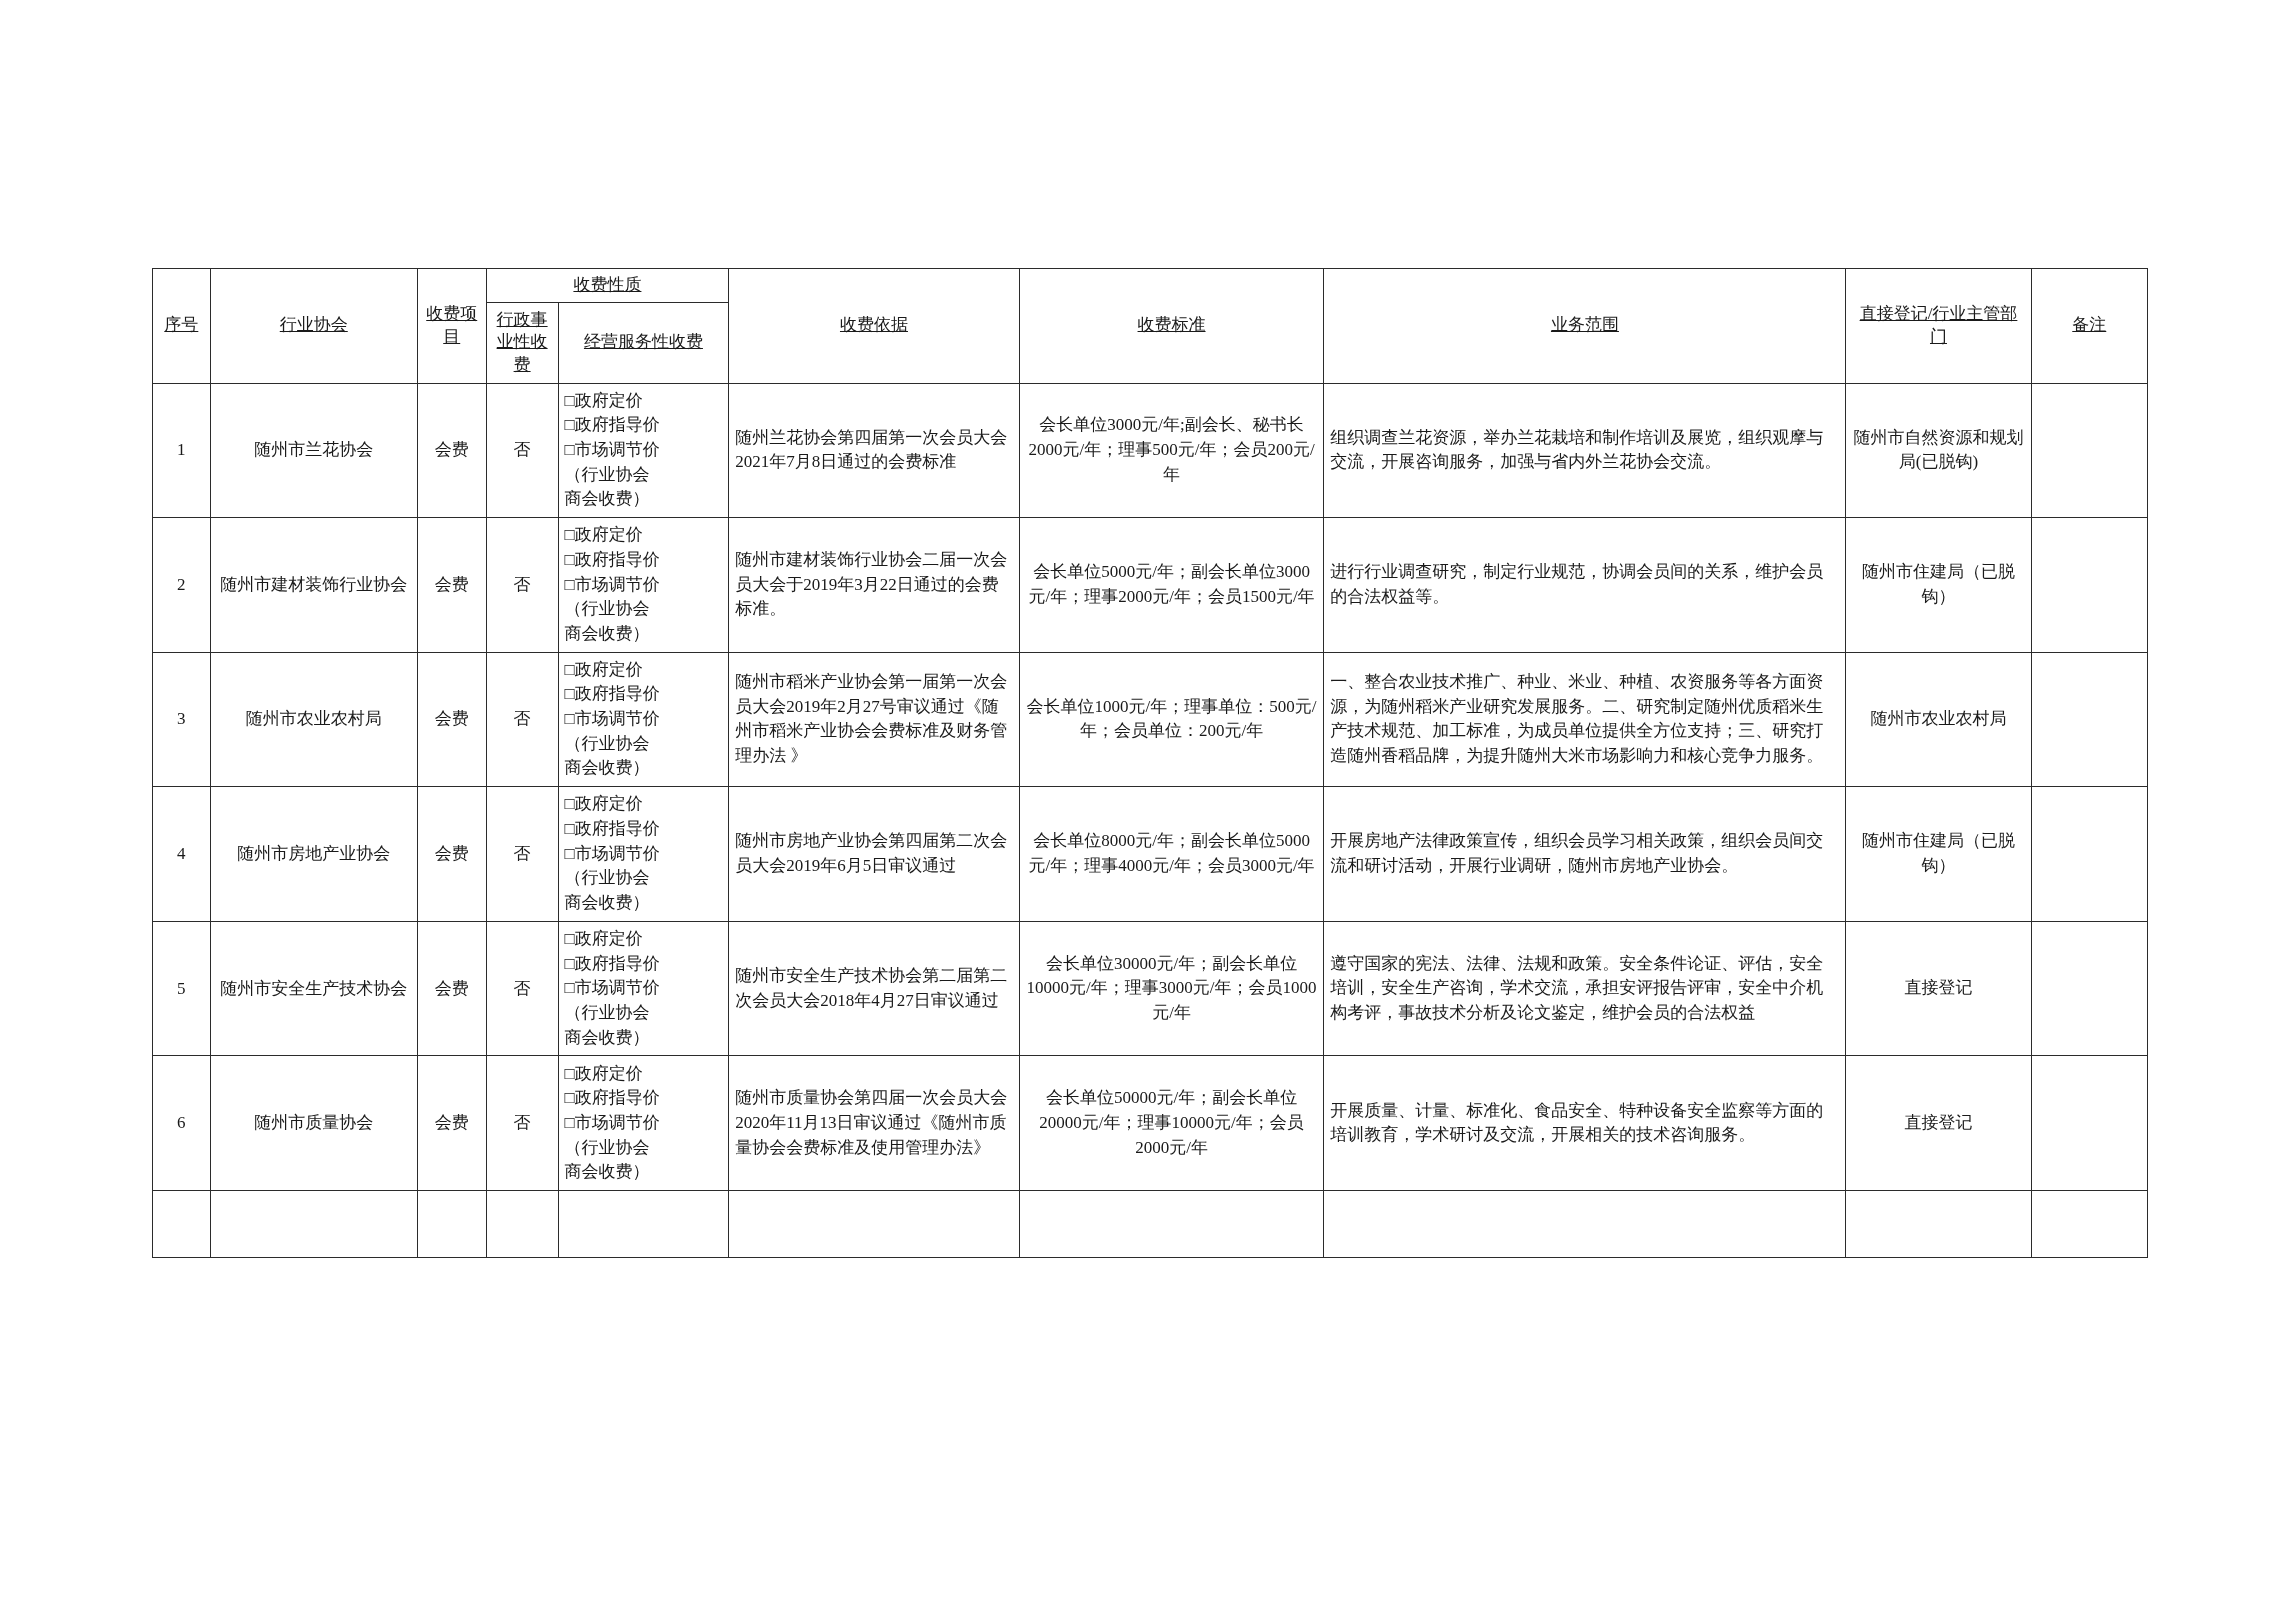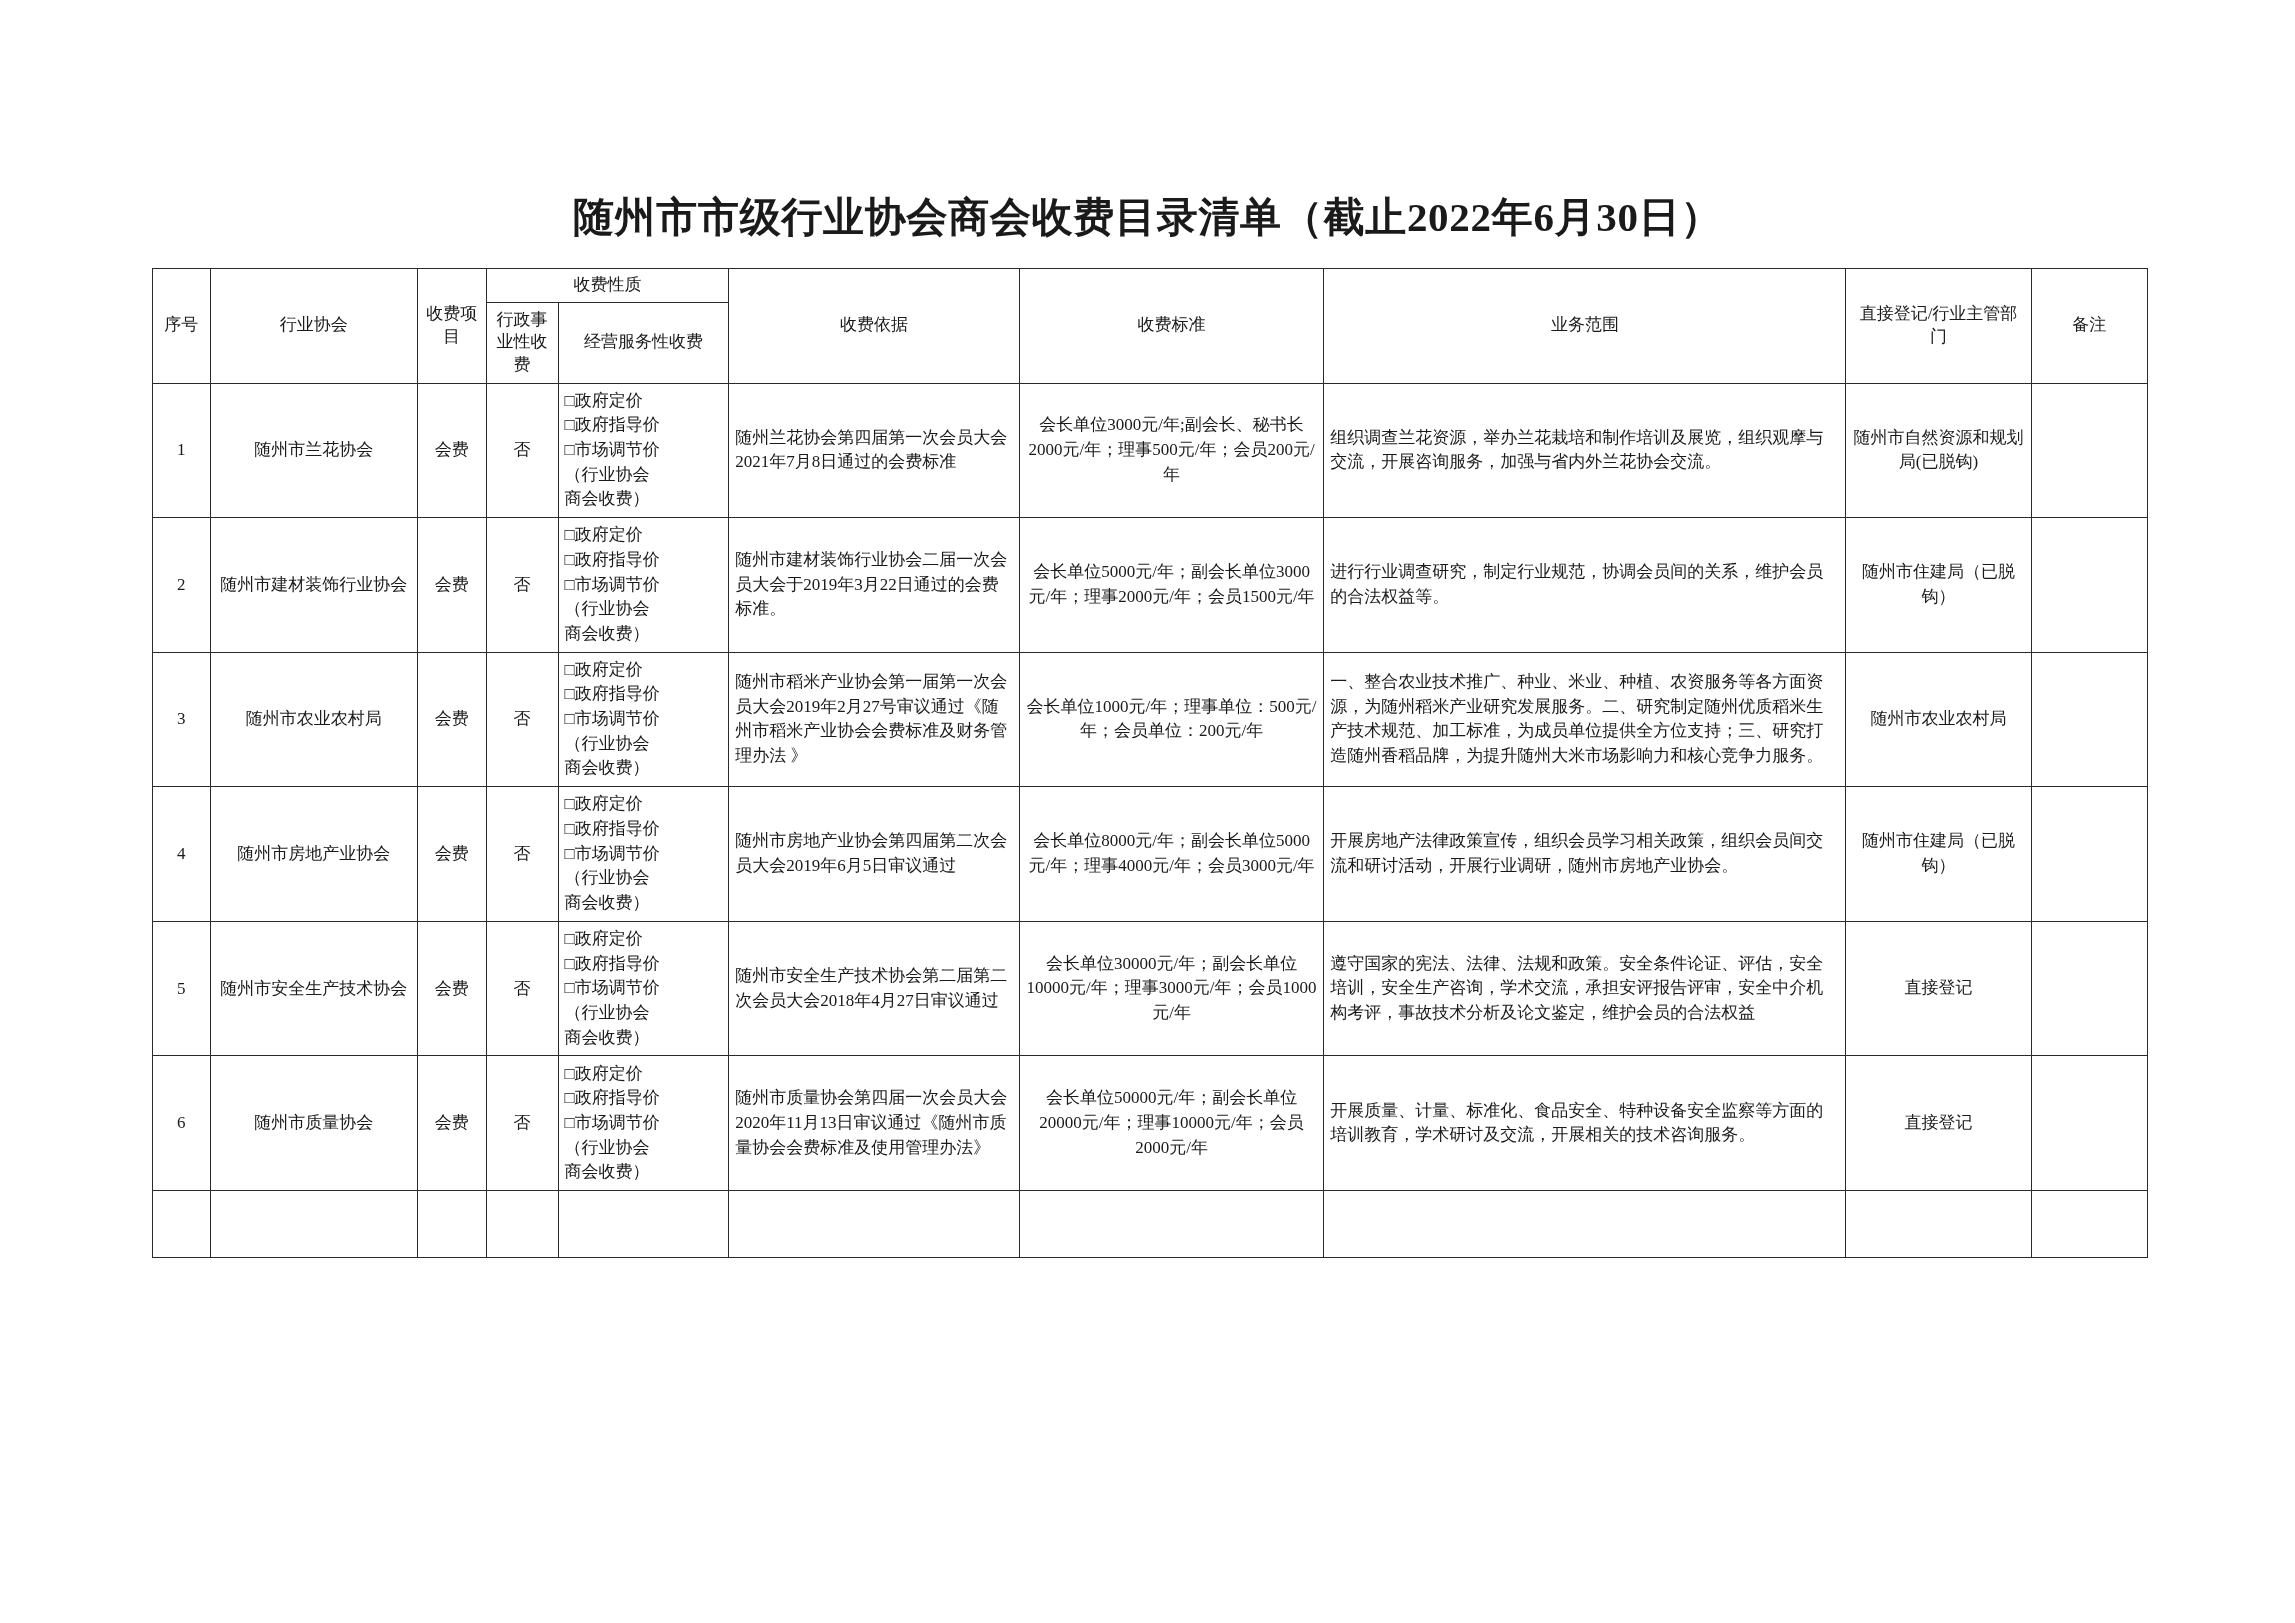--- a/index.html
+++ b/index.html
@@ -49,38 +49,38 @@
     vertical-align: middle;
     font-weight: normal;
     font-size: 17px;
   }
   .c-center { text-align: center; }
   .c-left { text-align: left; margin-top: 37px; }
   .head-cell {
     text-align: center;
     font-size: 17.7px;
     line-height: 1.35;
+    text-decoration: underline;
   }
   .nature-list {
     text-align: left;
     line-height: 1.45;
     padding-left: 9.2px;
     font-family: Liberation Serif, serif;
   }
   .nature-list div { white-space: nowrap; }
   .tight { line-height: 1.45; }
   .blank-row td { height: 56px; }
   .num-cell { font-size: 18.3px; }
 </style>
 </head>
 <body>
 
 <div class="page">
 
-  <div class="doc-title">随州市市级行业协会商会收费目录清单（截止2022年6月30日）</div>
 
   <table class="fee-table">
     <colgroup>
       <col style="width:52px">
       <col style="width:187px">
       <col style="width:62px">
       <col style="width:65px">
       <col style="width:154px">
       <col style="width:262px">
       <col style="width:275px">

